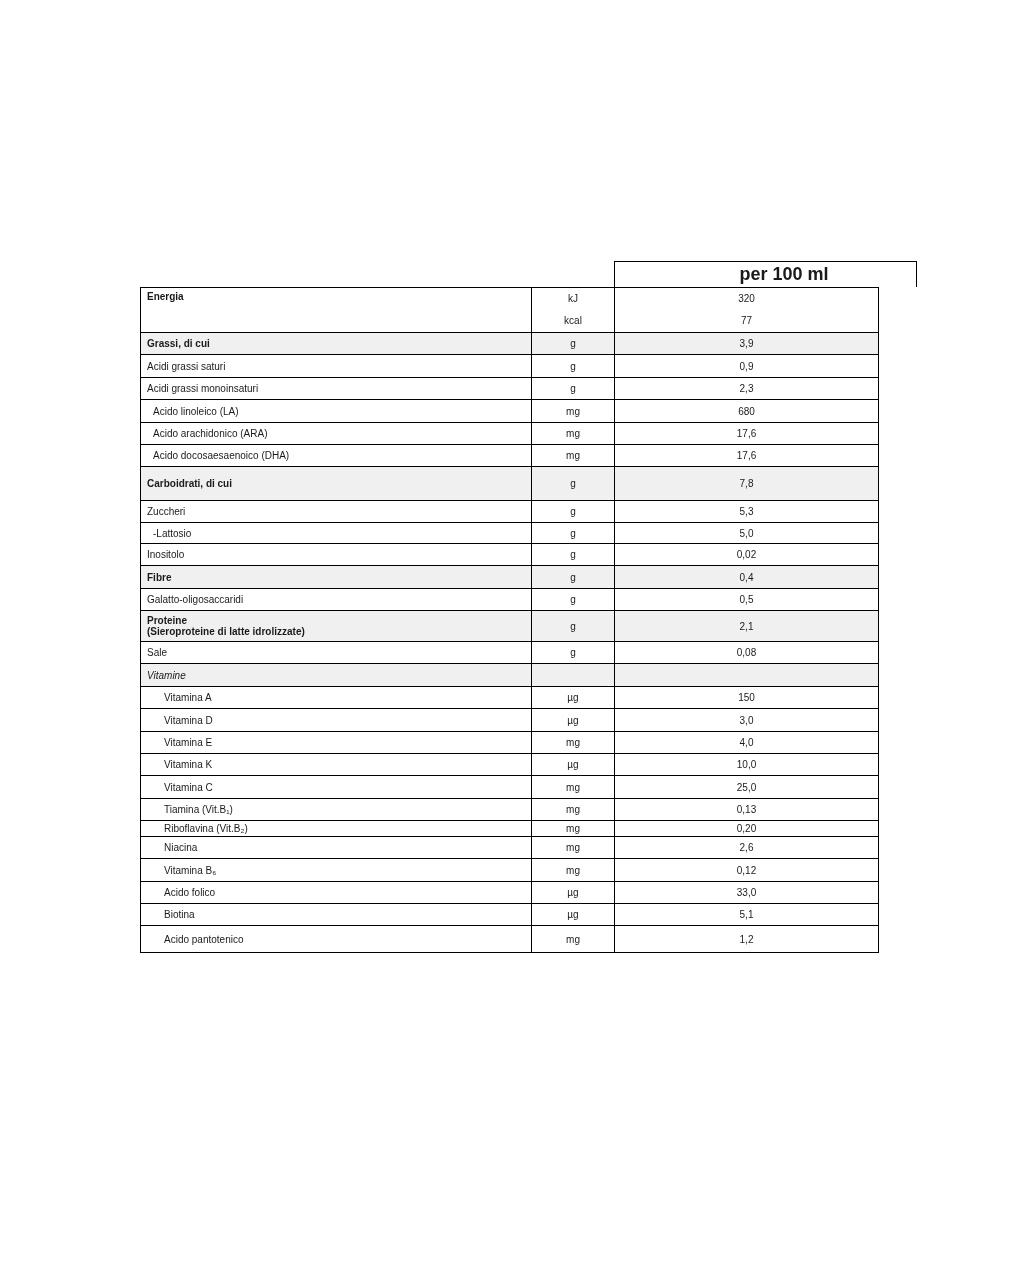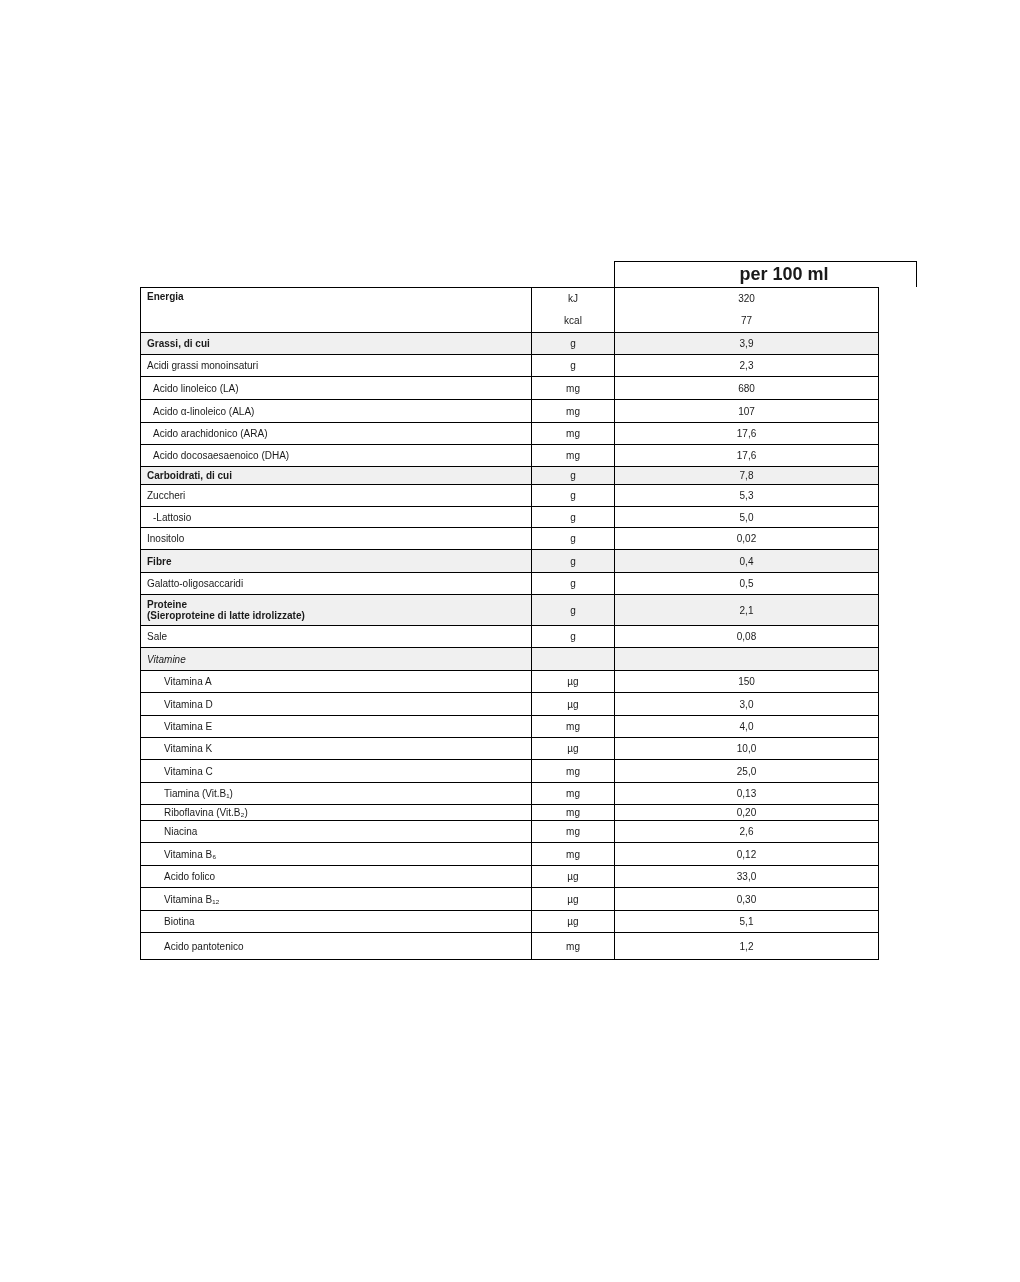--- a/index.html
+++ b/index.html
@@ -50,56 +50,56 @@
         <div>77</div>
       </td>
     </tr>
   <tr class="bold shaded" style="height: 22px;">
         <td class="name">
           <div>Grassi, di cui</div>
         </td>
         <td class="unit">g</td>
         <td class="val">3,9</td>
       </tr>
+      <tr style="height: 23px;">
+        <td class="name">
+          <div>Acidi grassi saturi</div>
+        </td>
+        <td class="unit">g</td>
+        <td class="val">0,9</td>
+      </tr>
       <tr style="height: 22px;">
         <td class="name">
           <div>Acidi grassi monoinsaturi</div>
         </td>
         <td class="unit">g</td>
         <td class="val">2,3</td>
       </tr>
       <tr style="height: 23px;">
         <td class="name ind1">
           <div>Acido linoleico (LA)</div>
         </td>
         <td class="unit">mg</td>
         <td class="val">680</td>
       </tr>
-      <tr style="height: 23px;">
-        <td class="name ind1">
-          <div>Acido α-linoleico (ALA)</div>
-        </td>
-        <td class="unit">mg</td>
-        <td class="val">107</td>
-      </tr>
       <tr style="height: 22px;">
         <td class="name ind1">
           <div>Acido arachidonico (ARA)</div>
         </td>
         <td class="unit">mg</td>
         <td class="val">17,6</td>
       </tr>
       <tr style="height: 22px;">
         <td class="name ind1">
           <div>Acido docosaesaenoico (DHA)</div>
         </td>
         <td class="unit">mg</td>
         <td class="val">17,6</td>
       </tr>
-      <tr class="bold shaded" style="height: 18px;">
+      <tr class="bold shaded" style="height: 34px;">
         <td class="name">
           <div>Carboidrati, di cui</div>
         </td>
         <td class="unit">g</td>
         <td class="val">7,8</td>
       </tr>
       <tr style="height: 22px;">
         <td class="name">
           <div>Zuccheri</div>
         </td>
@@ -218,27 +218,20 @@
         </td>
         <td class="unit">mg</td>
         <td class="val">0,12</td>
       </tr>
       <tr style="height: 22px;">
         <td class="name ind2">
           <div>Acido folico</div>
         </td>
         <td class="unit">µg</td>
         <td class="val">33,0</td>
-      </tr>
-      <tr style="height: 23px;">
-        <td class="name ind2">
-          <div>Vitamina B₁₂</div>
-        </td>
-        <td class="unit">µg</td>
-        <td class="val">0,30</td>
       </tr>
       <tr style="height: 22px;">
         <td class="name ind2">
           <div>Biotina</div>
         </td>
         <td class="unit">µg</td>
         <td class="val">5,1</td>
       </tr>
       <tr style="height: 27px;">
         <td class="name ind2">

